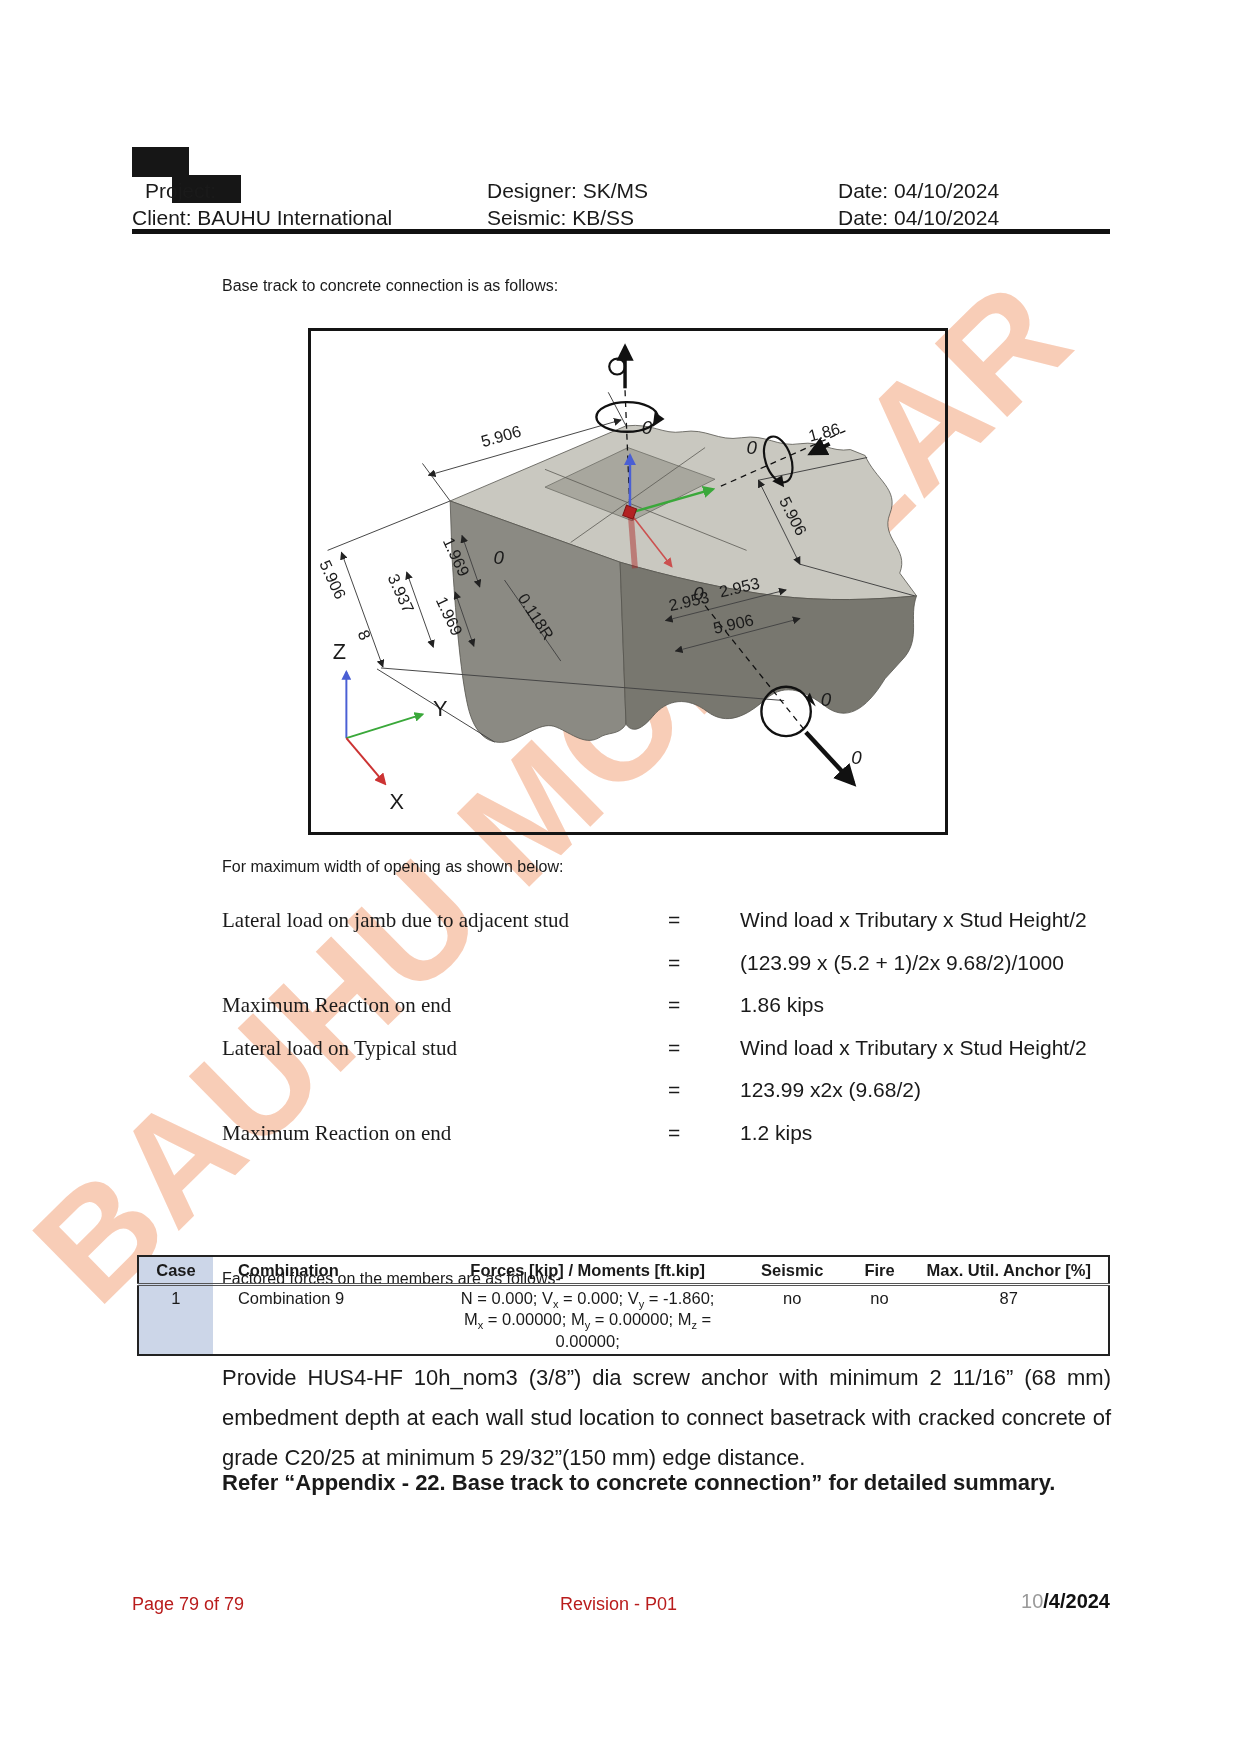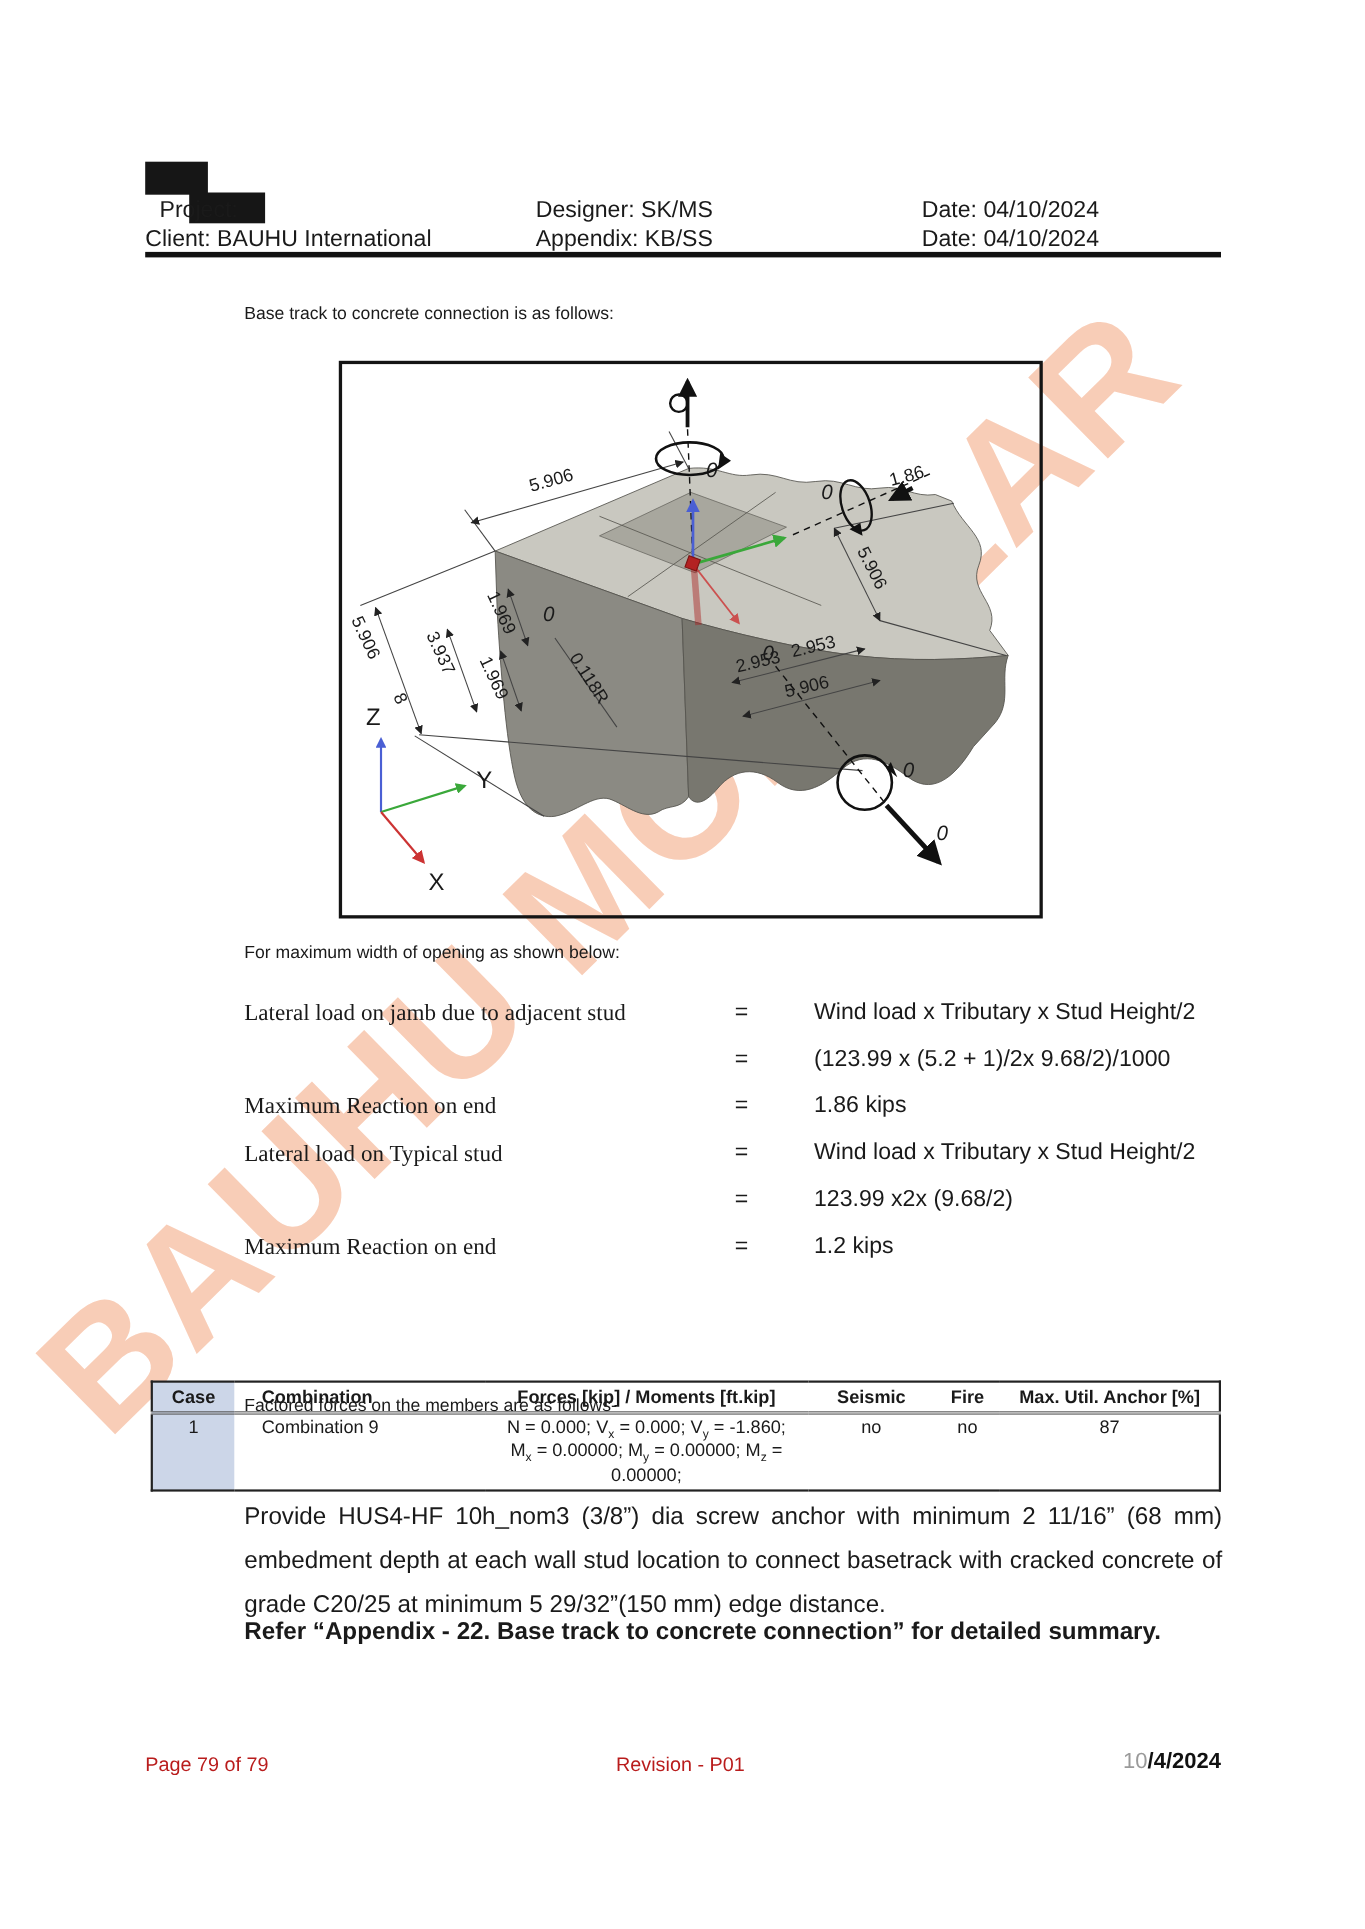--- a/index.html
+++ b/index.html
@@ -50,21 +50,21 @@
 
   <div class="wm">BAUHU MODULAR</div>
 
   <div class="content">
 
     <div class="redact" style="left:132px;top:147px;width:57px;height:30px;"></div>
     <div class="redact" style="left:172px;top:175px;width:69px;height:28px;"></div>
     <div class="abs hdr" style="left:132px;top:179px;margin-left:13px;">Project:</div>
     <div class="abs hdr" style="left:132px;top:206px;">Client: BAUHU International</div>
     <div class="abs hdr" style="left:487px;top:179px;">Designer: SK/MS</div>
-    <div class="abs hdr" style="left:487px;top:206px;">Appendix: KB/SS</div>
+    <div class="abs hdr" style="left:487px;top:206px;">Seismic: KB/SS</div>
     <div class="abs hdr" style="left:838px;top:179px;">Date: 04/10/2024</div>
     <div class="abs hdr" style="left:838px;top:206px;">Date: 04/10/2024</div>
     <div class="rule" style="left:132px;top:229px;width:978px;height:5px;"></div>
 
 
     <div class="abs body-text" style="left:222px;top:277px;">Base track to concrete connection is as follows:</div>
 
     <div class="fig">
       <svg width="634" height="501" viewBox="0 0 640 507">
         <defs>

